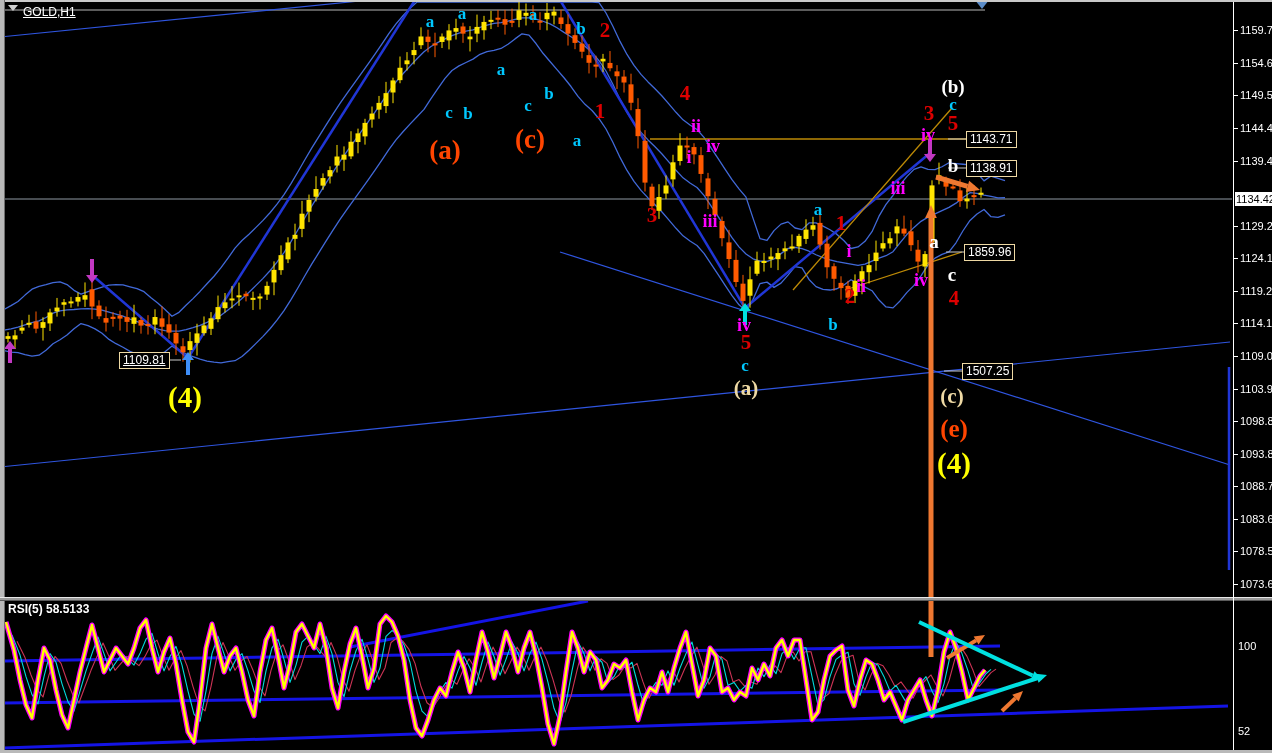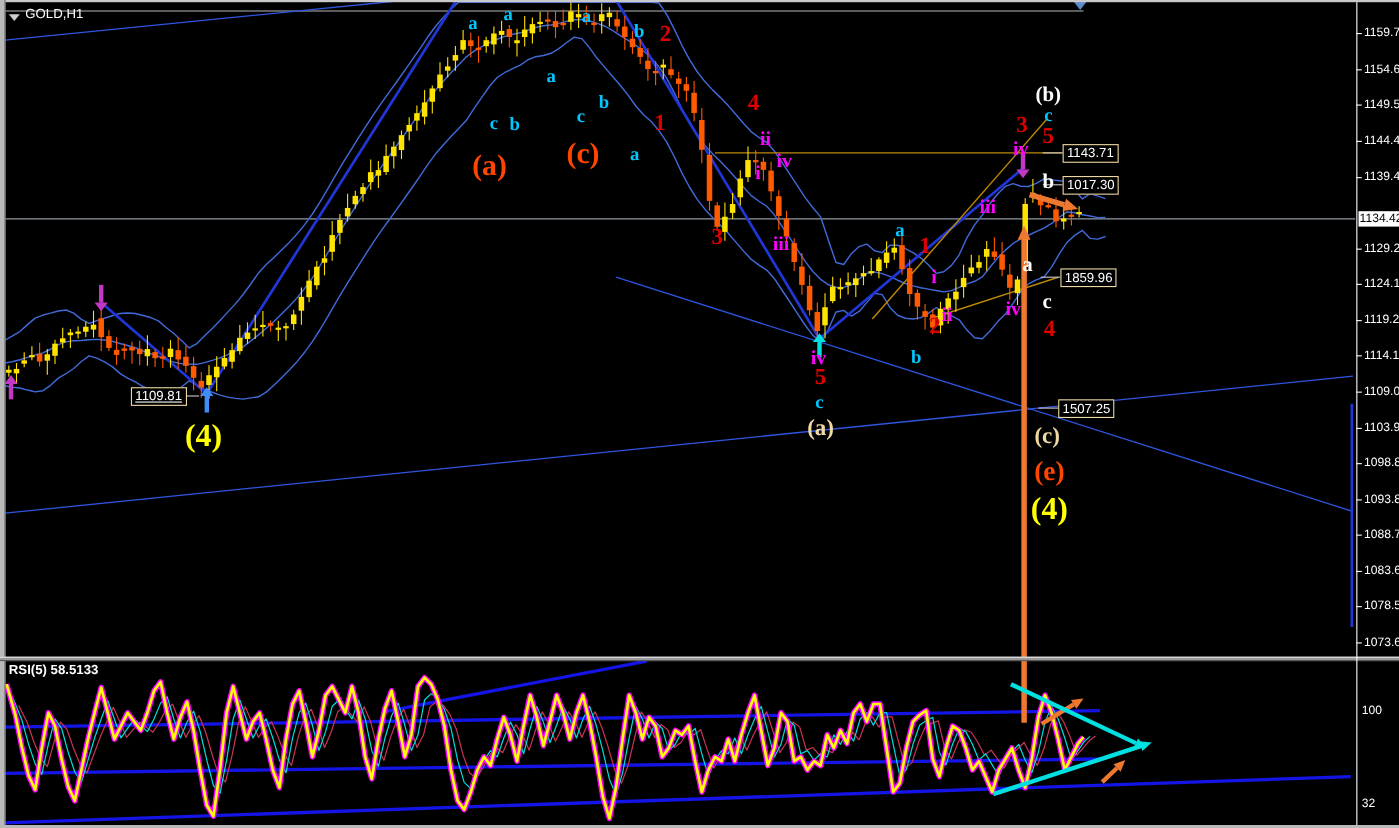--- a/index.html
+++ b/index.html
@@ -6,21 +6,21 @@
   #win{position:relative;width:1272px;height:753px;background:#000;overflow:hidden;
        font-family:"Liberation Sans",sans-serif;}
   
   #edge-top{position:absolute;left:0;top:0;width:1272px;height:2px;background:#c9c9c9;}
   #edge-left{position:absolute;left:0;top:0;width:4px;height:753px;background:#b9b9b9;border-right:1px solid #6e6e6e;}
   #edge-bottom{position:absolute;left:0;top:750px;width:1272px;height:3px;background:#b9b9b9;}
   #splitter{position:absolute;left:0;top:597px;width:1272px;height:4px;background:#9a9a9a;border-top:1px solid #e8e8e8;border-bottom:1px solid #5a5a5a;box-sizing:border-box;}
   #axis-border{position:absolute;left:1233px;top:2px;width:1px;height:748px;background:#ffffff;}
   
   .ui-label{position:absolute;color:#fff;font-size:12px;letter-spacing:0px;}
-  #symbol-label{left:8px;top:5px;display:flex;align-items:flex-end;gap:5px;}
+  #symbol-label{left:8px;top:5px;display:flex;align-items:flex-start;gap:5px;text-decoration:underline;}
   #symbol-label .tri{width:0;height:0;border-left:5px solid transparent;border-right:5px solid transparent;border-top:6px solid #cfcfcf;display:inline-block;}
   #rsi-label{left:8px;top:602px;font-weight:bold;}
   .axis-text{position:absolute;left:1240px;color:#fff;font-size:11px;transform:translateY(-50%);} 
   .axis-tick{position:absolute;left:1233px;width:5px;height:1px;background:#fff;}
   #cur-price{position:absolute;left:1235px;top:192px;width:37px;height:14px;background:#fff;color:#000;
              font-size:11px;line-height:14px;padding-left:1px;}
   .rsi-scale{position:absolute;left:1238px;color:#fff;font-size:11px;transform:translateY(-50%);margin-top:29px;}
   
   .ptag{position:absolute;background:#000;border:1px solid #eed9a4;color:#fff;font-size:12px;
         padding:0 3px;height:15px;line-height:15px;}
@@ -415,27 +415,27 @@
       <div class="axis-tick" style="top: 486px;"></div>
       <div class="axis-text" style="top: 519px;">1083.67</div>
       <div class="axis-tick" style="top: 519px;"></div>
       <div class="axis-text" style="top: 551px;">1078.57</div>
       <div class="axis-tick" style="top: 551px;"></div>
       <div class="axis-text" style="top: 584px;">1073.62</div>
       <div class="axis-tick" style="top: 584px;"></div>
     </div>
   <div id="rsi-scale">
     <span class="rsi-scale" style="top:617px">100</span>
-    <span class="rsi-scale" style="top:702px">32</span>
+    <span class="rsi-scale" style="top:702px">52</span>
     <span class="rsi-scale" style="top:745px">0</span>
   </div>
 
   <div id="tags">
       <div class="ptag" style="left: 966px; top: 131px; text-align: right;">1143.71</div>
-      <div class="ptag" style="left: 966px; top: 160px;">1017.30</div>
+      <div class="ptag" style="left: 966px; top: 160px;">1138.91</div>
       <div class="ptag" style="left: 964px; top: 244px;">1859.96</div>
       <div class="ptag" style="left: 119px; top: 352px; text-decoration: underline;">1109.81</div>
       <div class="ptag" style="left: 962px; top: 363px;">1507.25</div>
     </div>
   <div id="waves">
       <div class="wv" style="left: 430px; top: 22px; font-size: 17px; color: rgb(0, 200, 255);">a</div>
       <div class="wv" style="left: 462px; top: 14px; font-size: 17px; color: rgb(0, 200, 255);">a</div>
       <div class="wv" style="left: 533px; top: 15px; font-size: 17px; color: rgb(0, 200, 255);">a</div>
       <div class="wv" style="left: 581px; top: 29px; font-size: 17px; color: rgb(0, 200, 255);">b</div>
       <div class="wv" style="left: 501px; top: 70px; font-size: 17px; color: rgb(0, 200, 255);">a</div>

